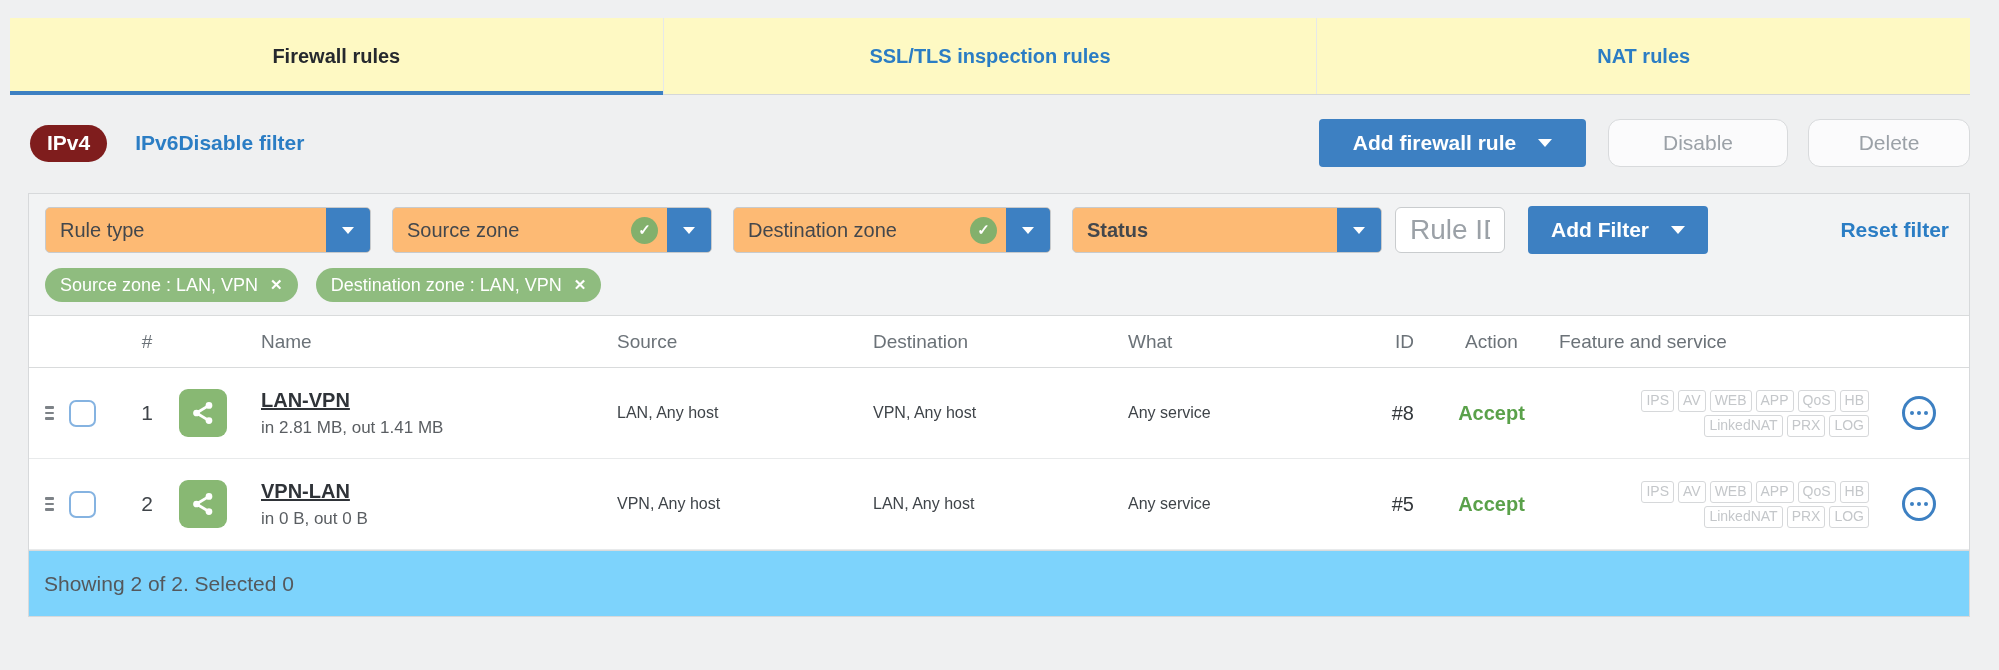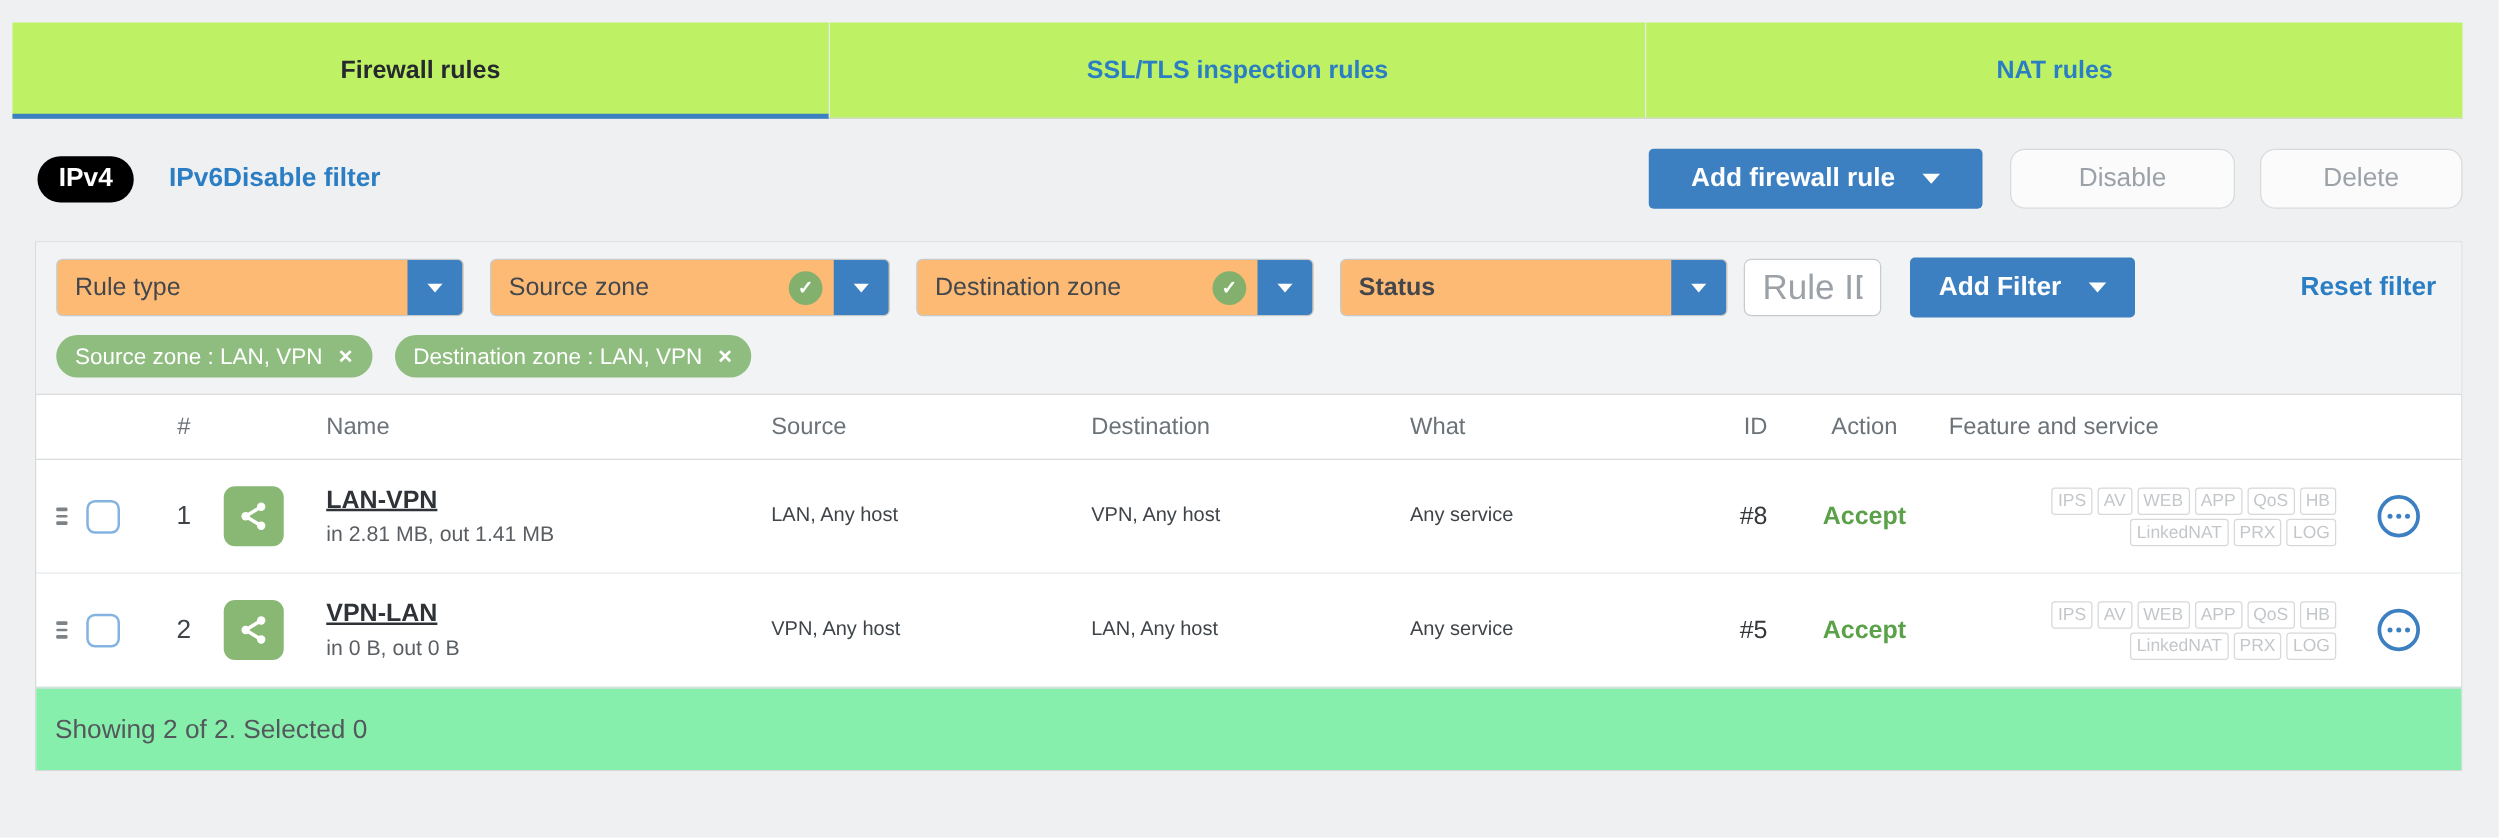--- a/index.html
+++ b/index.html
@@ -7,21 +7,21 @@
   body {
     background:#eff0f1;
     font-family:"Liberation Sans", sans-serif;
     overflow:hidden;
     color:#3f4449;
   }
   
   .tabbar {
     margin:18px 29px 0 10px;
     height:77px;
-    background:#bef264;
+    background:#fef9c3;
     display:flex;
     border-bottom:1px solid #d5d7d9;
   }
   .tab {
     flex:1; position:relative;
     display:flex; align-items:center; justify-content:center;
     font-size:20px; font-weight:bold; color:#2b7dc4; cursor:pointer;
   }
   .tab + .tab { border-left:1px solid #e6e8e9; }
   .tab.active { color:#26292e; }
@@ -29,21 +29,21 @@
     content:""; position:absolute; left:0; right:0; bottom:-1px; height:4px;
     background:#3d80c2;
   }
   
   .toolbar {
     margin:24px 29px 0 30px;
     display:flex; align-items:center; height:48px;
   }
   .ip-pill {
     height:37px; padding:0 17px; border-radius:19px;
-    background:#000000; color:#fff; font-weight:bold; font-size:21px;
+    background:#7f1d1d; color:#fff; font-weight:bold; font-size:21px;
     display:flex; align-items:center; cursor:pointer;
   }
   .ip-alt {
     margin-left:28px; color:#2b7dc4; font-weight:bold; font-size:21px; cursor:pointer;
   }
   .link-strong {
     color:#2b7dc4; font-weight:bold; font-size:21px; cursor:pointer;
   }
   .spacer { flex:1; }
   .btn-primary {
@@ -150,21 +150,21 @@
   }
   .more-cell { display:flex; justify-content:center; }
   .more-btn {
     width:34px; height:34px; border-radius:50%;
     border:3.5px solid #3d80c2; background:#fff;
     display:flex; align-items:center; justify-content:center; gap:2.5px;
     cursor:pointer;
   }
   .more-btn i { width:4.5px; height:4.5px; border-radius:50%; background:#3d80c2; display:block; }
   .tfoot {
-    height:66px; background:#86efac; border-top:1px solid #d9dbdc;
+    height:66px; background:#7dd3fc; border-top:1px solid #d9dbdc;
     display:flex; align-items:center; padding-left:15px;
     font-size:21px; color:#54585c;
   }
 </style>
 </head>
 <body>
 
 <div class="tabbar">
   <div class="tab active">Firewall rules</div>
   <div class="tab">SSL/TLS inspection rules</div>

